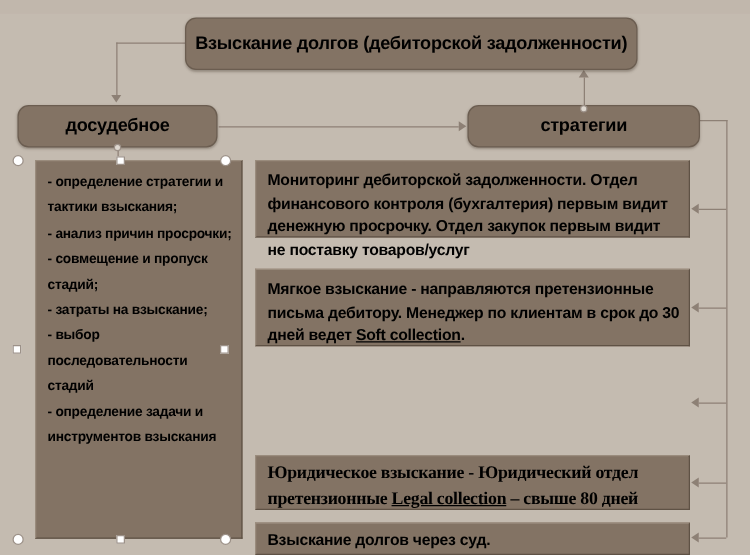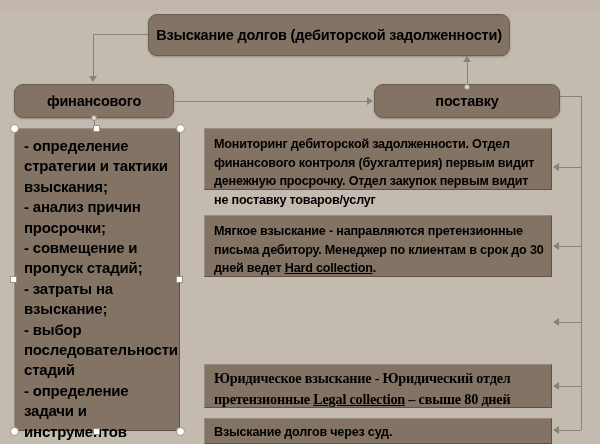--- a/index.html
+++ b/index.html
@@ -63,24 +63,24 @@
     font-size: 14.5px;
   }
   #judicial-box {
     left: 374px; top: 84px;
     width: 186px; height: 34px;
     display: flex; align-items: center; justify-content: center;
     font-size: 14.5px;
   }
 
   #pretrial-list {
-    left: 14px; top: 128px;
+    left: 28px; top: 128px;
     width: 166px; height: 303px;
     padding: 7px 6px 6px 9px;
-    font-size: 15px;
+    font-size: 11px;
     line-height: 20.4px;
   }
   #pretrial-list .li { display: block; white-space: pre-line; }
 
   .rbox {
     left: 204px;
     width: 348px;
     padding: 6px 7px 5px 9px;
     font-size: 12.6px;
     line-height: 18.6px;
@@ -172,42 +172,42 @@
   <div class="arrow left" style="left:553px; top:382px;"></div>
 
   <div class="ln h" style="left:559px; top:430px; width:22px;"></div>
   <div class="arrow left" style="left:553px; top:426px;"></div>
 
   <div class="box rounded" id="title-box">
     <span>Взыскание долгов (дебиторской задолженности)</span>
   </div>
 
   <div class="box rounded" id="pretrial-box">
-    <span>финансового</span>
+    <span>досудебное</span>
   </div>
 
   <div class="box rounded" id="judicial-box">
-    <span>поставку</span>
+    <span>стратегии</span>
   </div>
 
   <div class="box flat" id="pretrial-list">
     <span class="li">- определение стратегии и тактики взыскания;</span>
     <span class="li">- анализ причин просрочки;</span>
     <span class="li">- совмещение и пропуск стадий;</span>
     <span class="li">- затраты на взыскание;</span>
     <span class="li">- выбор последовательности стадий</span>
     <span class="li">- определение задачи и инструментов взыскания</span>
   </div>
 
   <div class="box flat rbox" id="rbox-1">
     <span>Мониторинг дебиторской задолженности. Отдел финансового контроля (бухгалтерия) первым видит денежную просрочку. Отдел закупок первым видит не поставку товаров/услуг</span>
   </div>
 
   <div class="box flat rbox" id="rbox-2">
-    <span>Мягкое взыскание - направляются претензионные письма дебитору. Менеджер по клиентам в срок до 30 дней ведет </span><u class="ul">Hard collection</u><span>.</span>
+    <span>Мягкое взыскание - направляются претензионные письма дебитору. Менеджер по клиентам в срок до 30 дней ведет </span><u class="ul">Soft collection</u><span>.</span>
   </div>
 
 
   <div class="box flat rbox" id="rbox-4">
     <span>Юридическое взыскание - Юридический отдел претензионные </span><u class="ul">Legal collection</u><span> – свыше 80 дней</span>
   </div>
 
   <div class="box flat rbox" id="rbox-5">
     <span>Взыскание долгов через суд.</span>
   </div>

